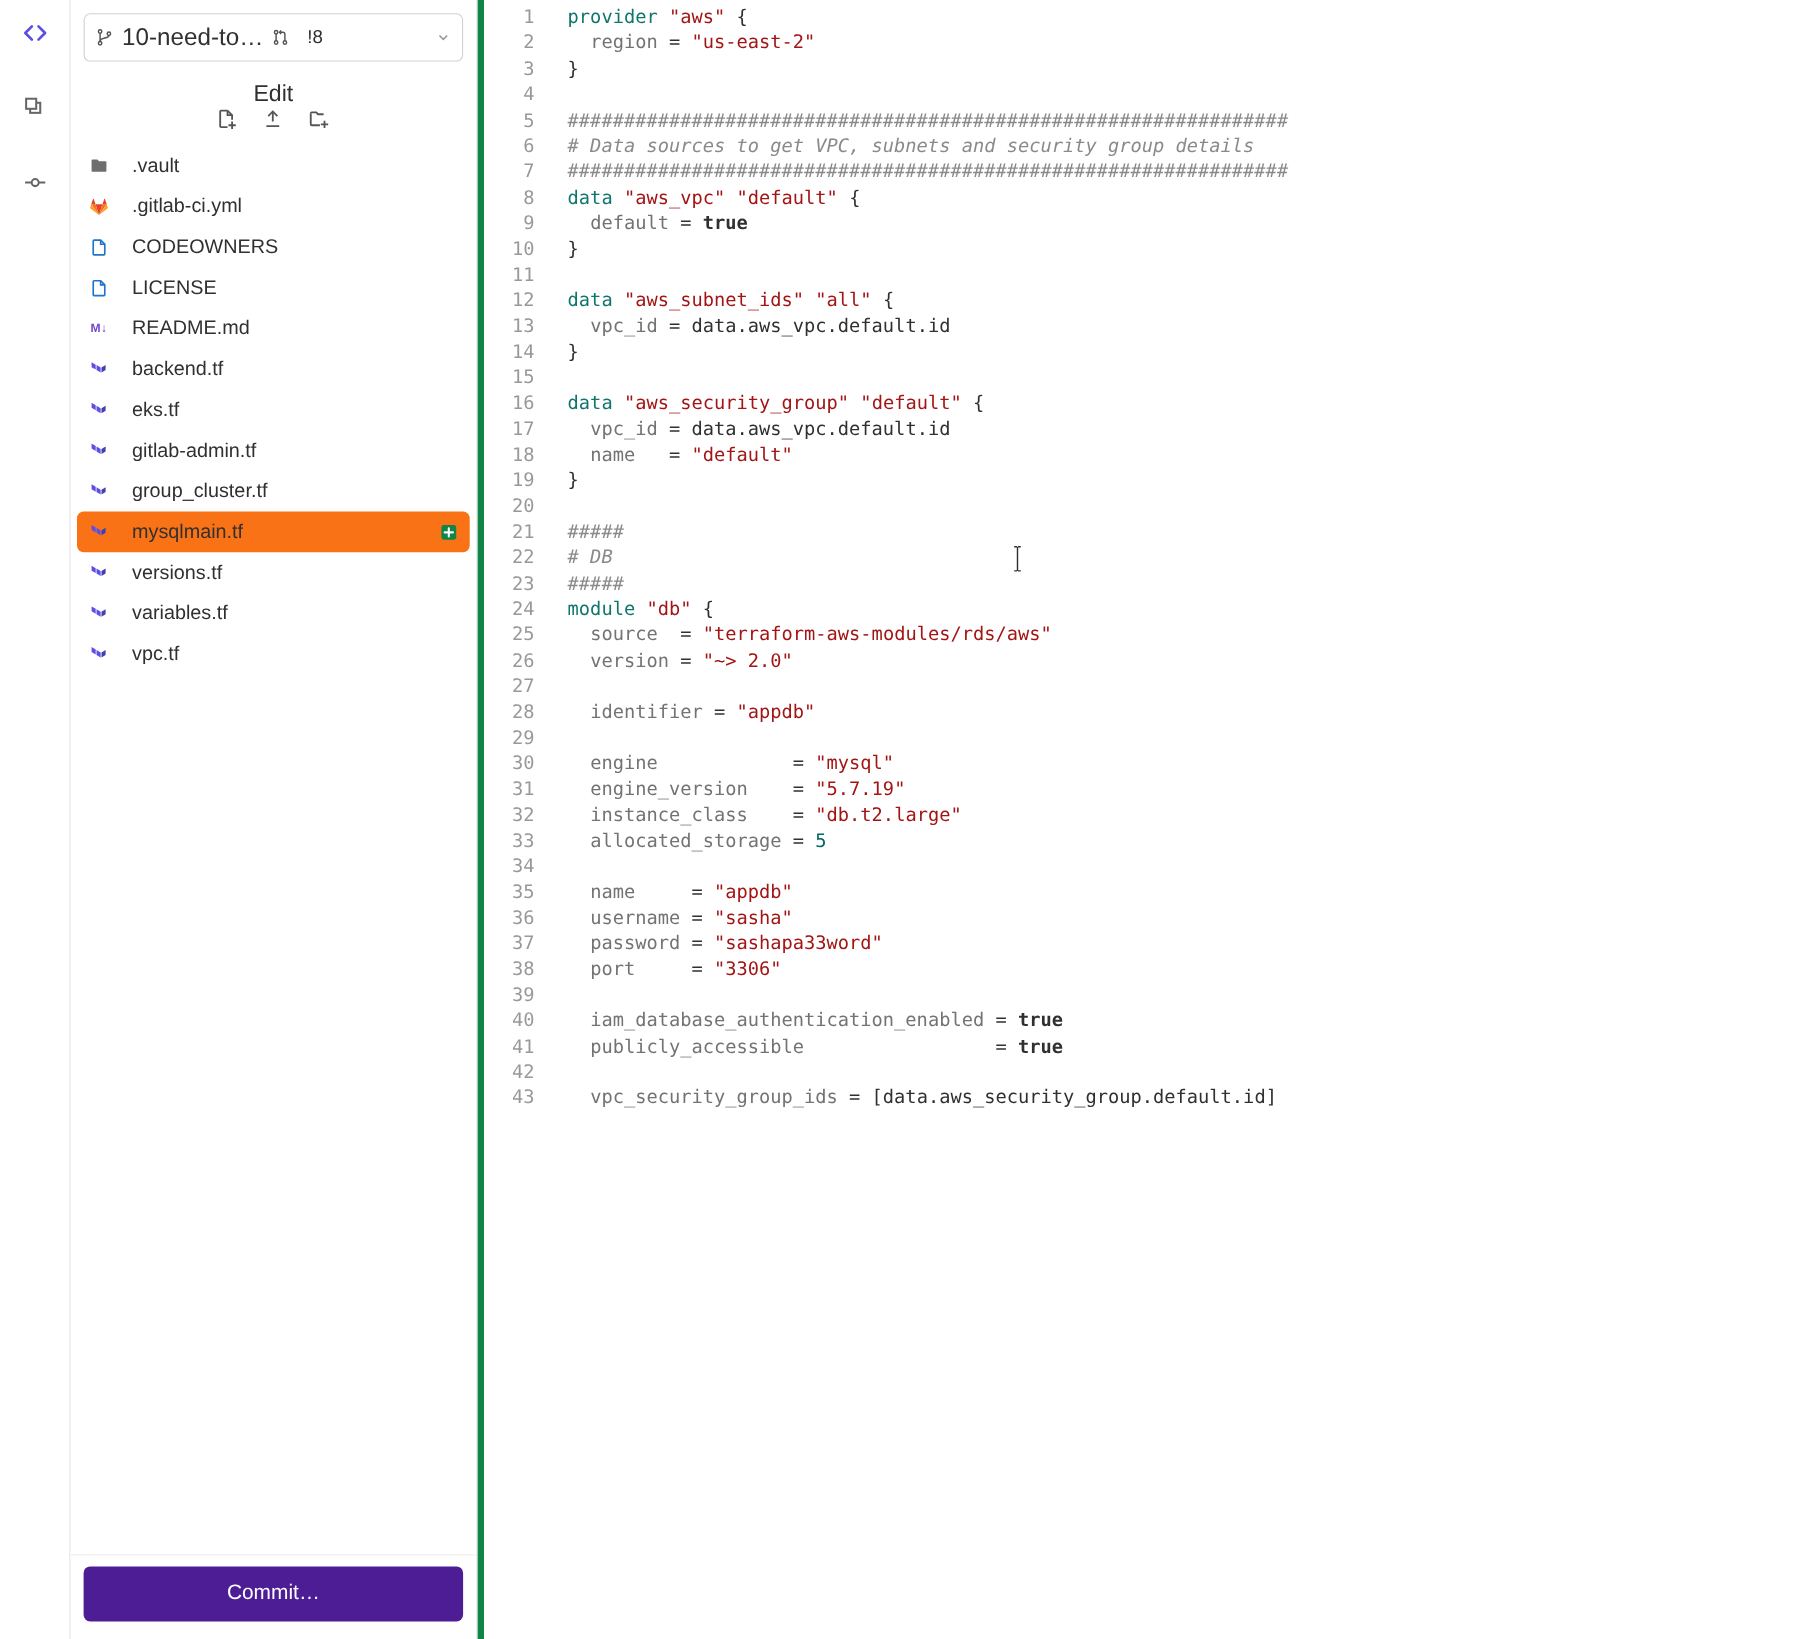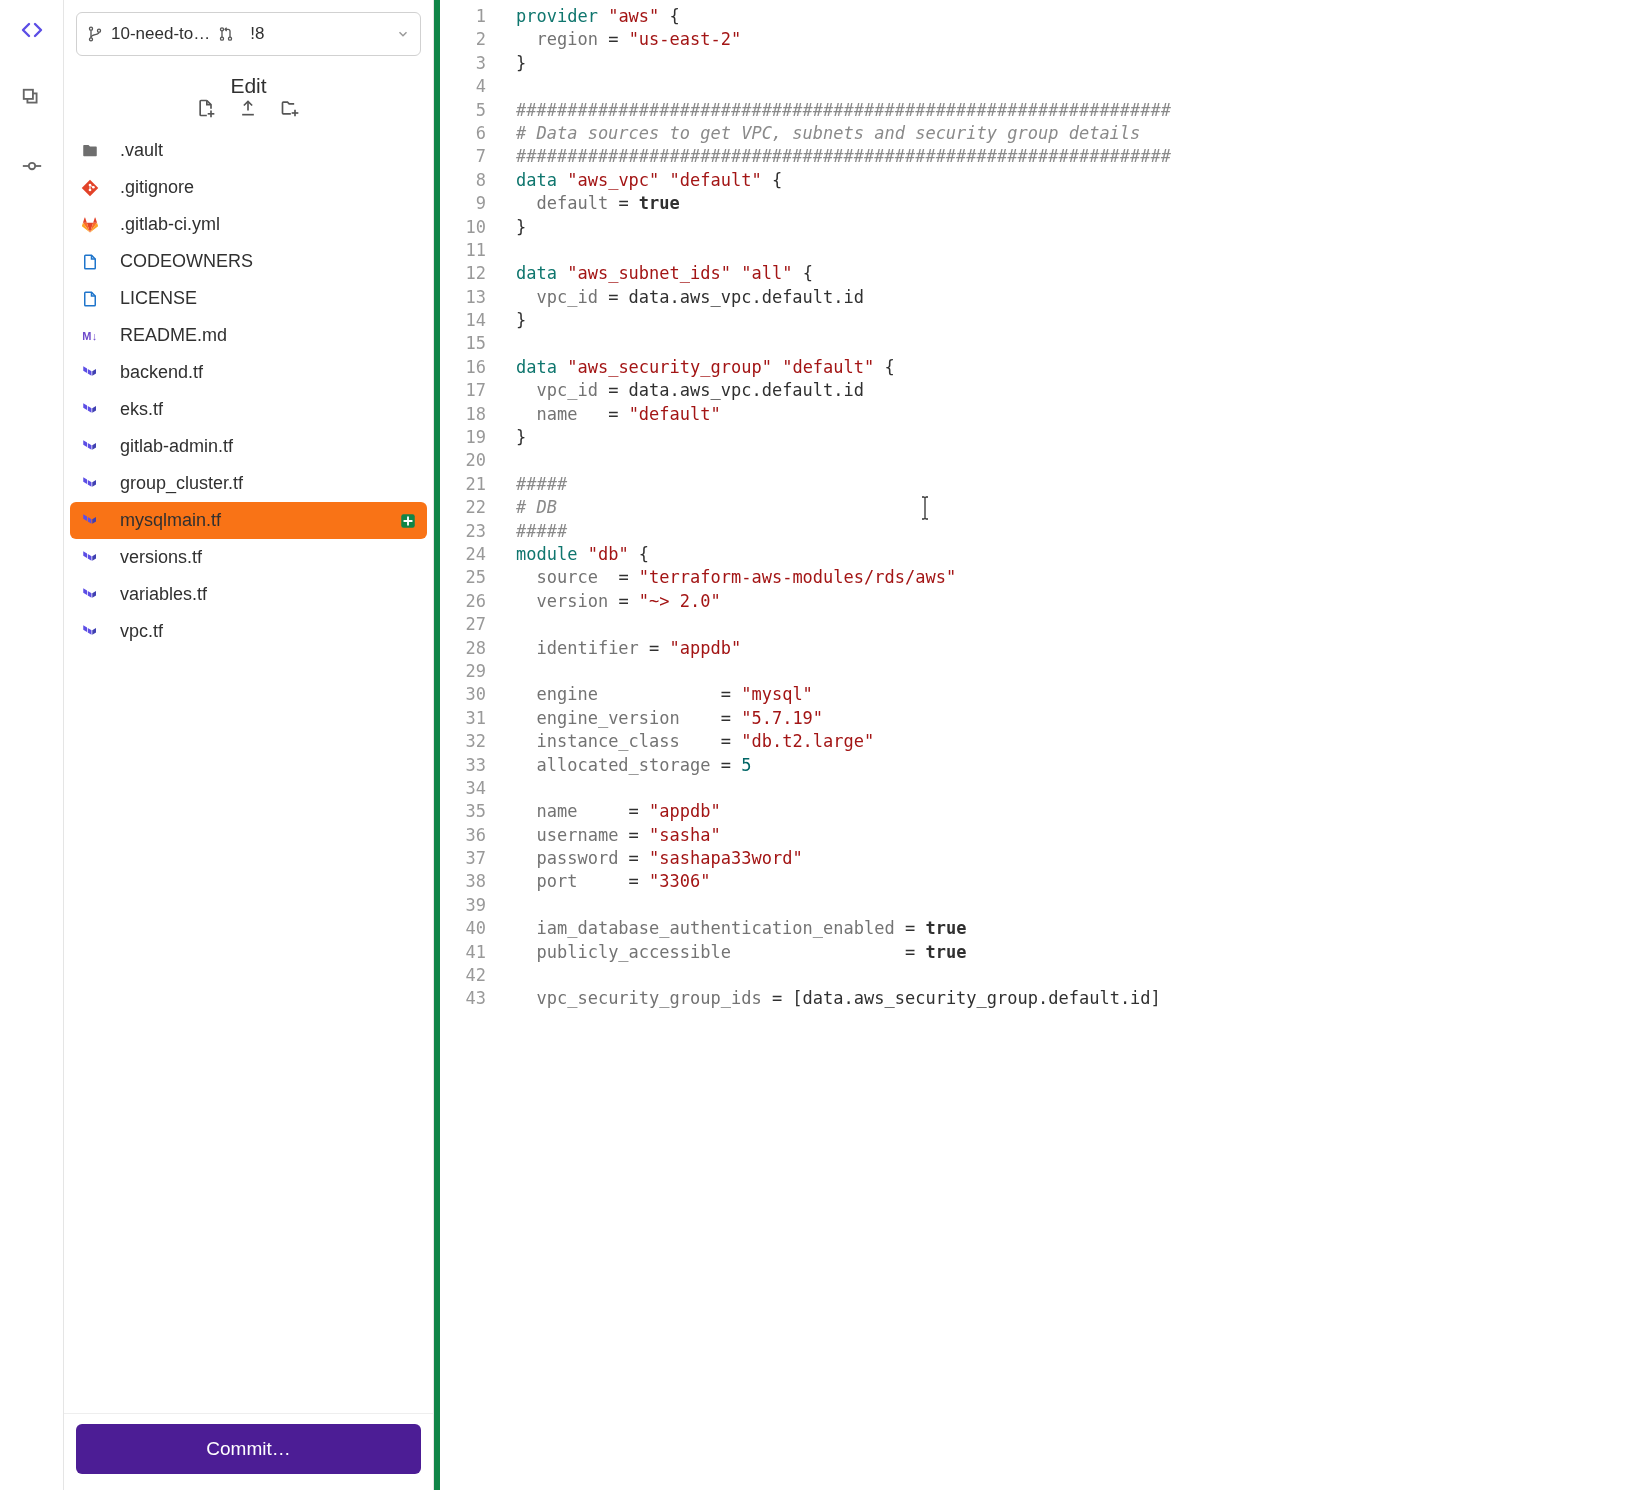--- a/index.html
+++ b/index.html
@@ -46,21 +46,21 @@
     border: 1px solid #d1d1d1;
     border-radius: 6px;
     display: flex;
     align-items: center;
     padding: 6px 10px;
     height: 44px;
     gap: 8px;
     cursor: pointer;
   }
   .branch-selector .branch-name {
-    font-size: 17px;
+    font-size: 22px;
     flex: 0 0 auto;
     white-space: nowrap;
     overflow: hidden;
     text-overflow: ellipsis;
     max-width: 130px;
   }
   .branch-selector .mr-label {
     font-size: 17px;
     margin-left: 8px;
   }
@@ -277,32 +277,20 @@
   </div>
 
   <div class="file-tree" id="file-tree">
       <div class="file-row">
         <span class="file-icon">
           <svg width="18" height="18" viewBox="0 0 24 24" fill="#6e6e6e">
             <path d="M3 5a1 1 0 0 1 1-1h6l2 2h8a1 1 0 0 1 1 1v11a1 1 0 0 1-1 1H4a1 1 0 0 1-1-1z"></path>
           </svg>
         </span>
         <span class="file-name">.vault</span>
-      </div>
-      <div class="file-row">
-        <span class="file-icon">
-          <svg width="18" height="18" viewBox="0 0 24 24" fill="#e24329">
-            <path d="M12 1l11 11-11 11L1 12z"></path>
-            <circle cx="12" cy="8" r="1.8" fill="#fff"></circle>
-            <circle cx="12" cy="14.5" r="1.8" fill="#fff"></circle>
-            <circle cx="16.5" cy="11" r="1.8" fill="#fff"></circle>
-            <path d="M12 9.5v3.2M13.2 9l2.4 1.3" stroke="#fff" stroke-width="1.3"></path>
-          </svg>
-        </span>
-        <span class="file-name">.gitignore</span>
       </div>
       <div class="file-row">
         <span class="file-icon">
           <svg width="18" height="18" viewBox="0 0 24 24">
             <path fill="#e24329" d="M12 22l4.2-13H7.8z"></path>
             <path fill="#fc6d26" d="M12 22L7.8 9H2.6z"></path>
             <path fill="#fca326" d="M2.6 9l-1.3 4c-.12.37.01.78.33 1L12 22z"></path>
             <path fill="#e24329" d="M2.6 9h5.2L5.6 2.4c-.13-.4-.7-.4-.83 0z"></path>
             <path fill="#fc6d26" d="M12 22l4.2-13h5.2z"></path>
             <path fill="#fca326" d="M21.4 9l1.3 4c.12.37-.01.78-.33 1L12 22z"></path>

